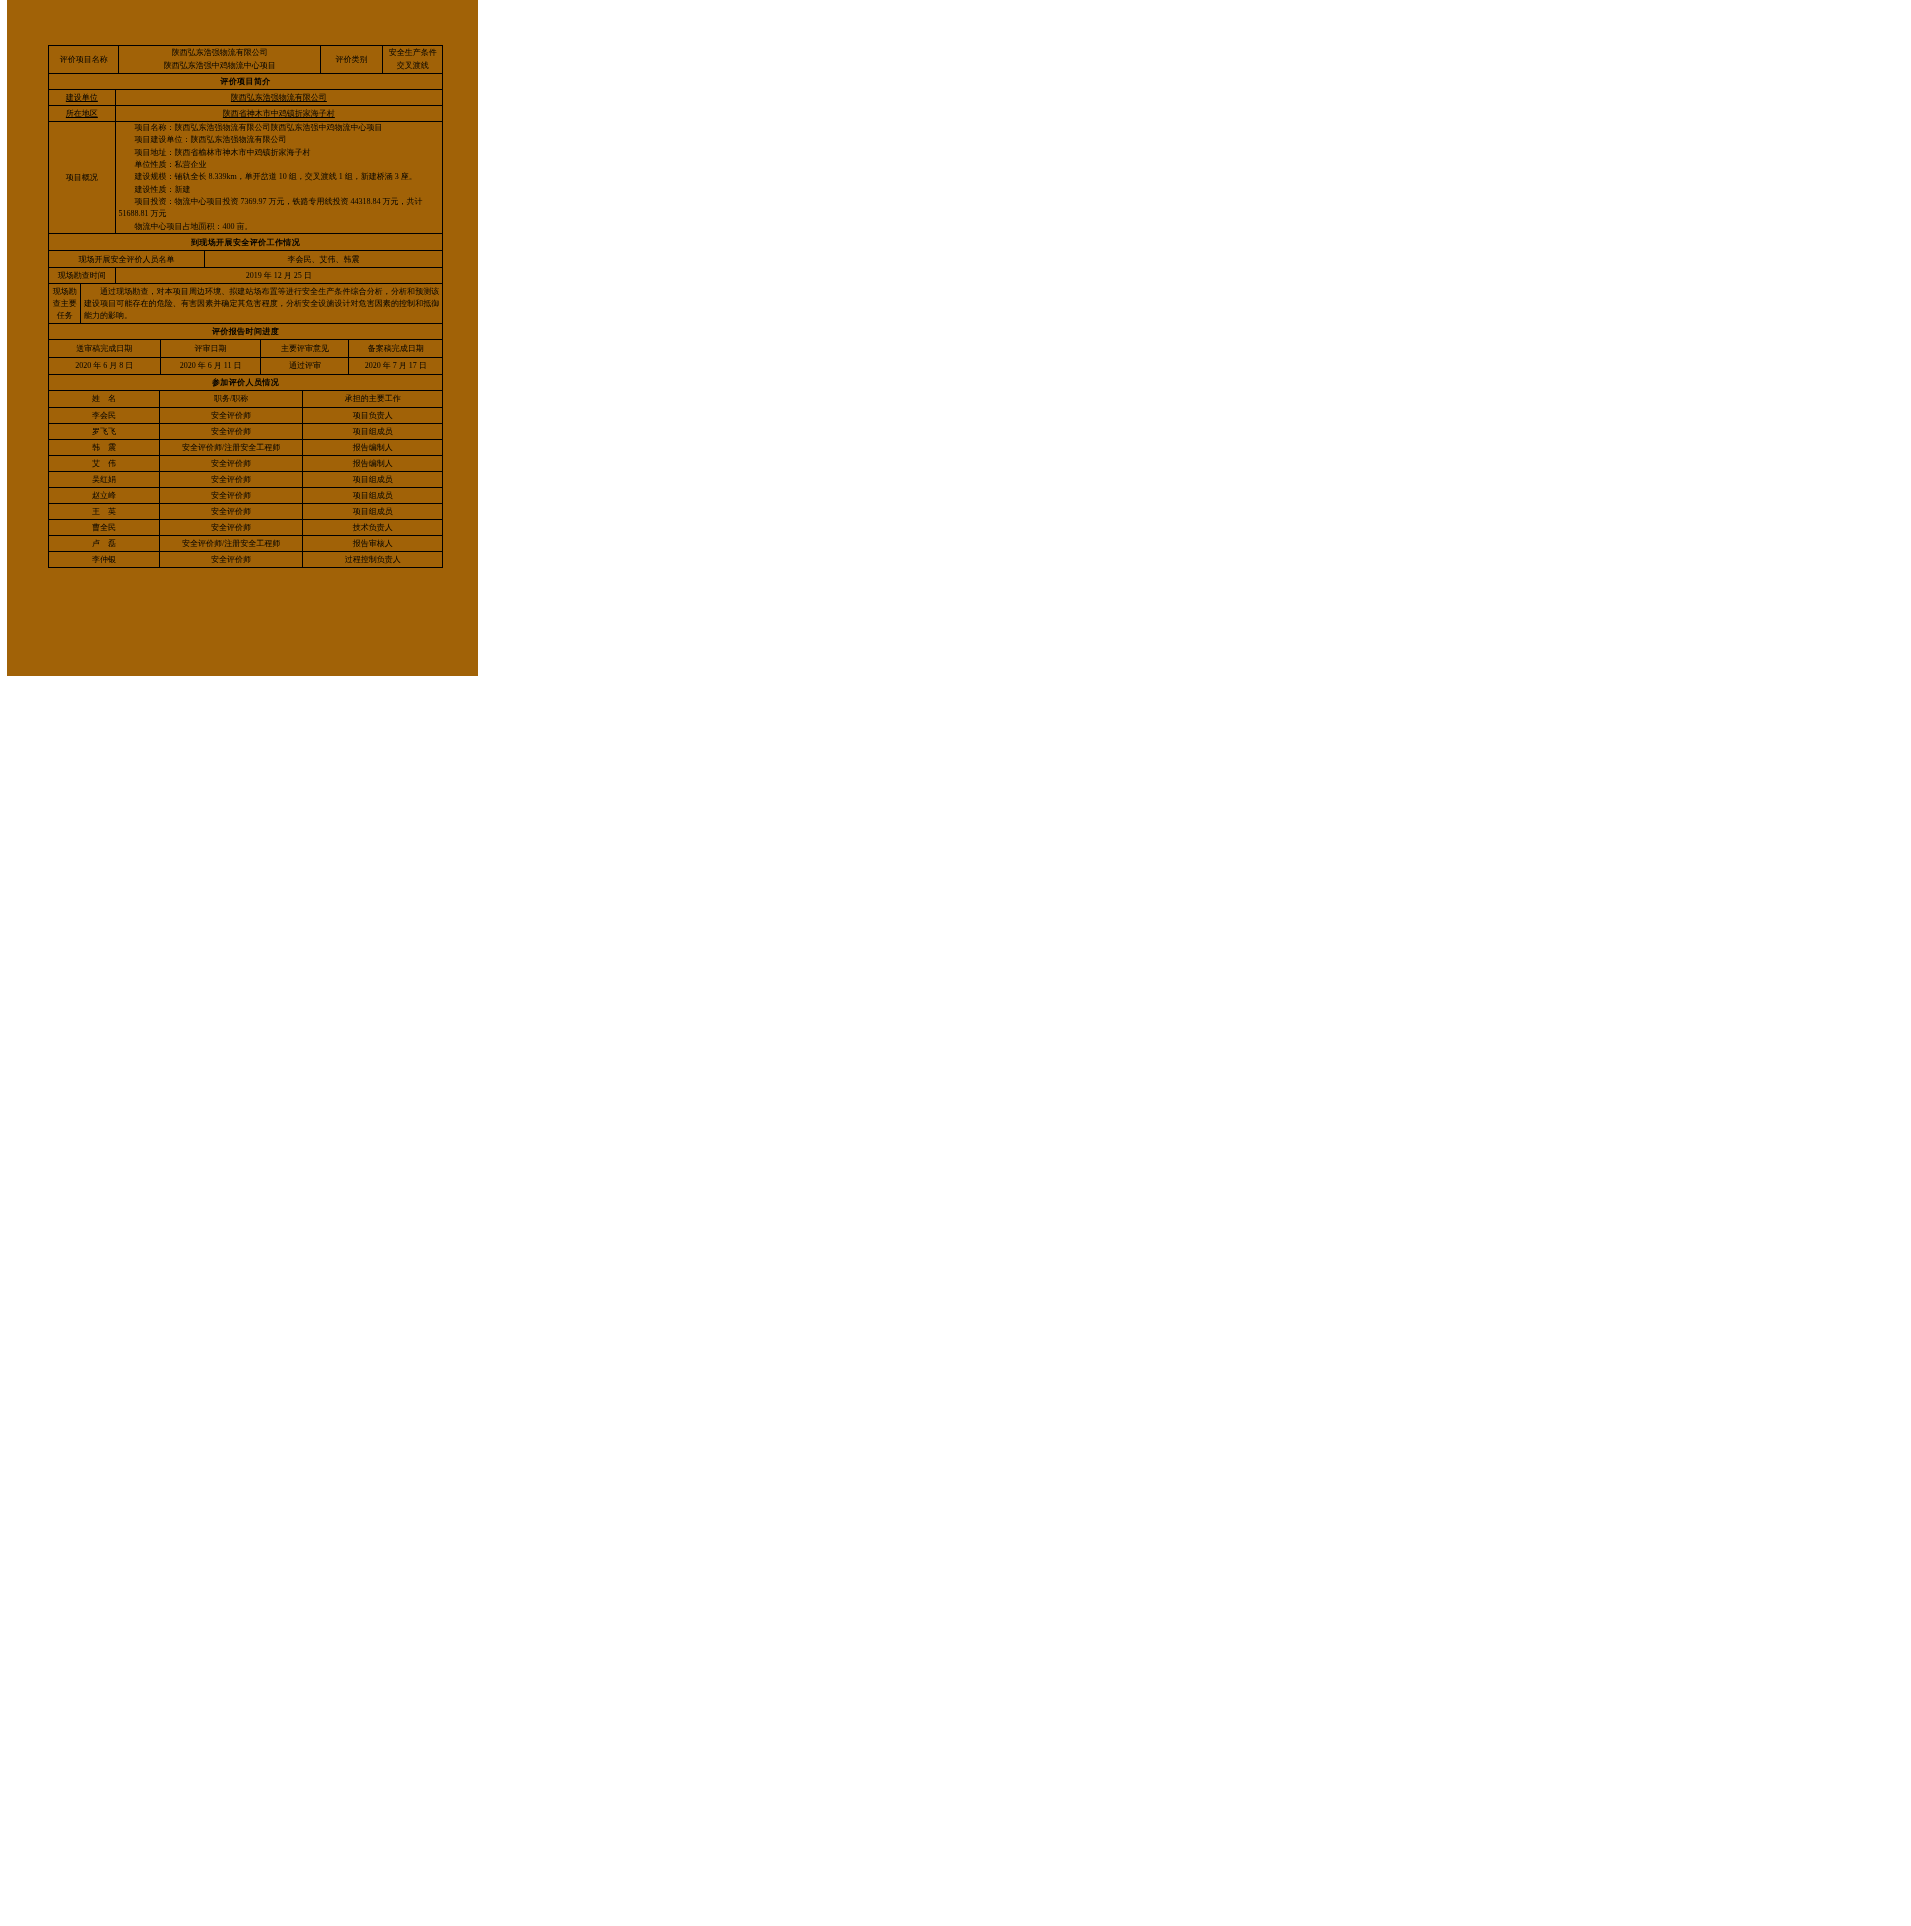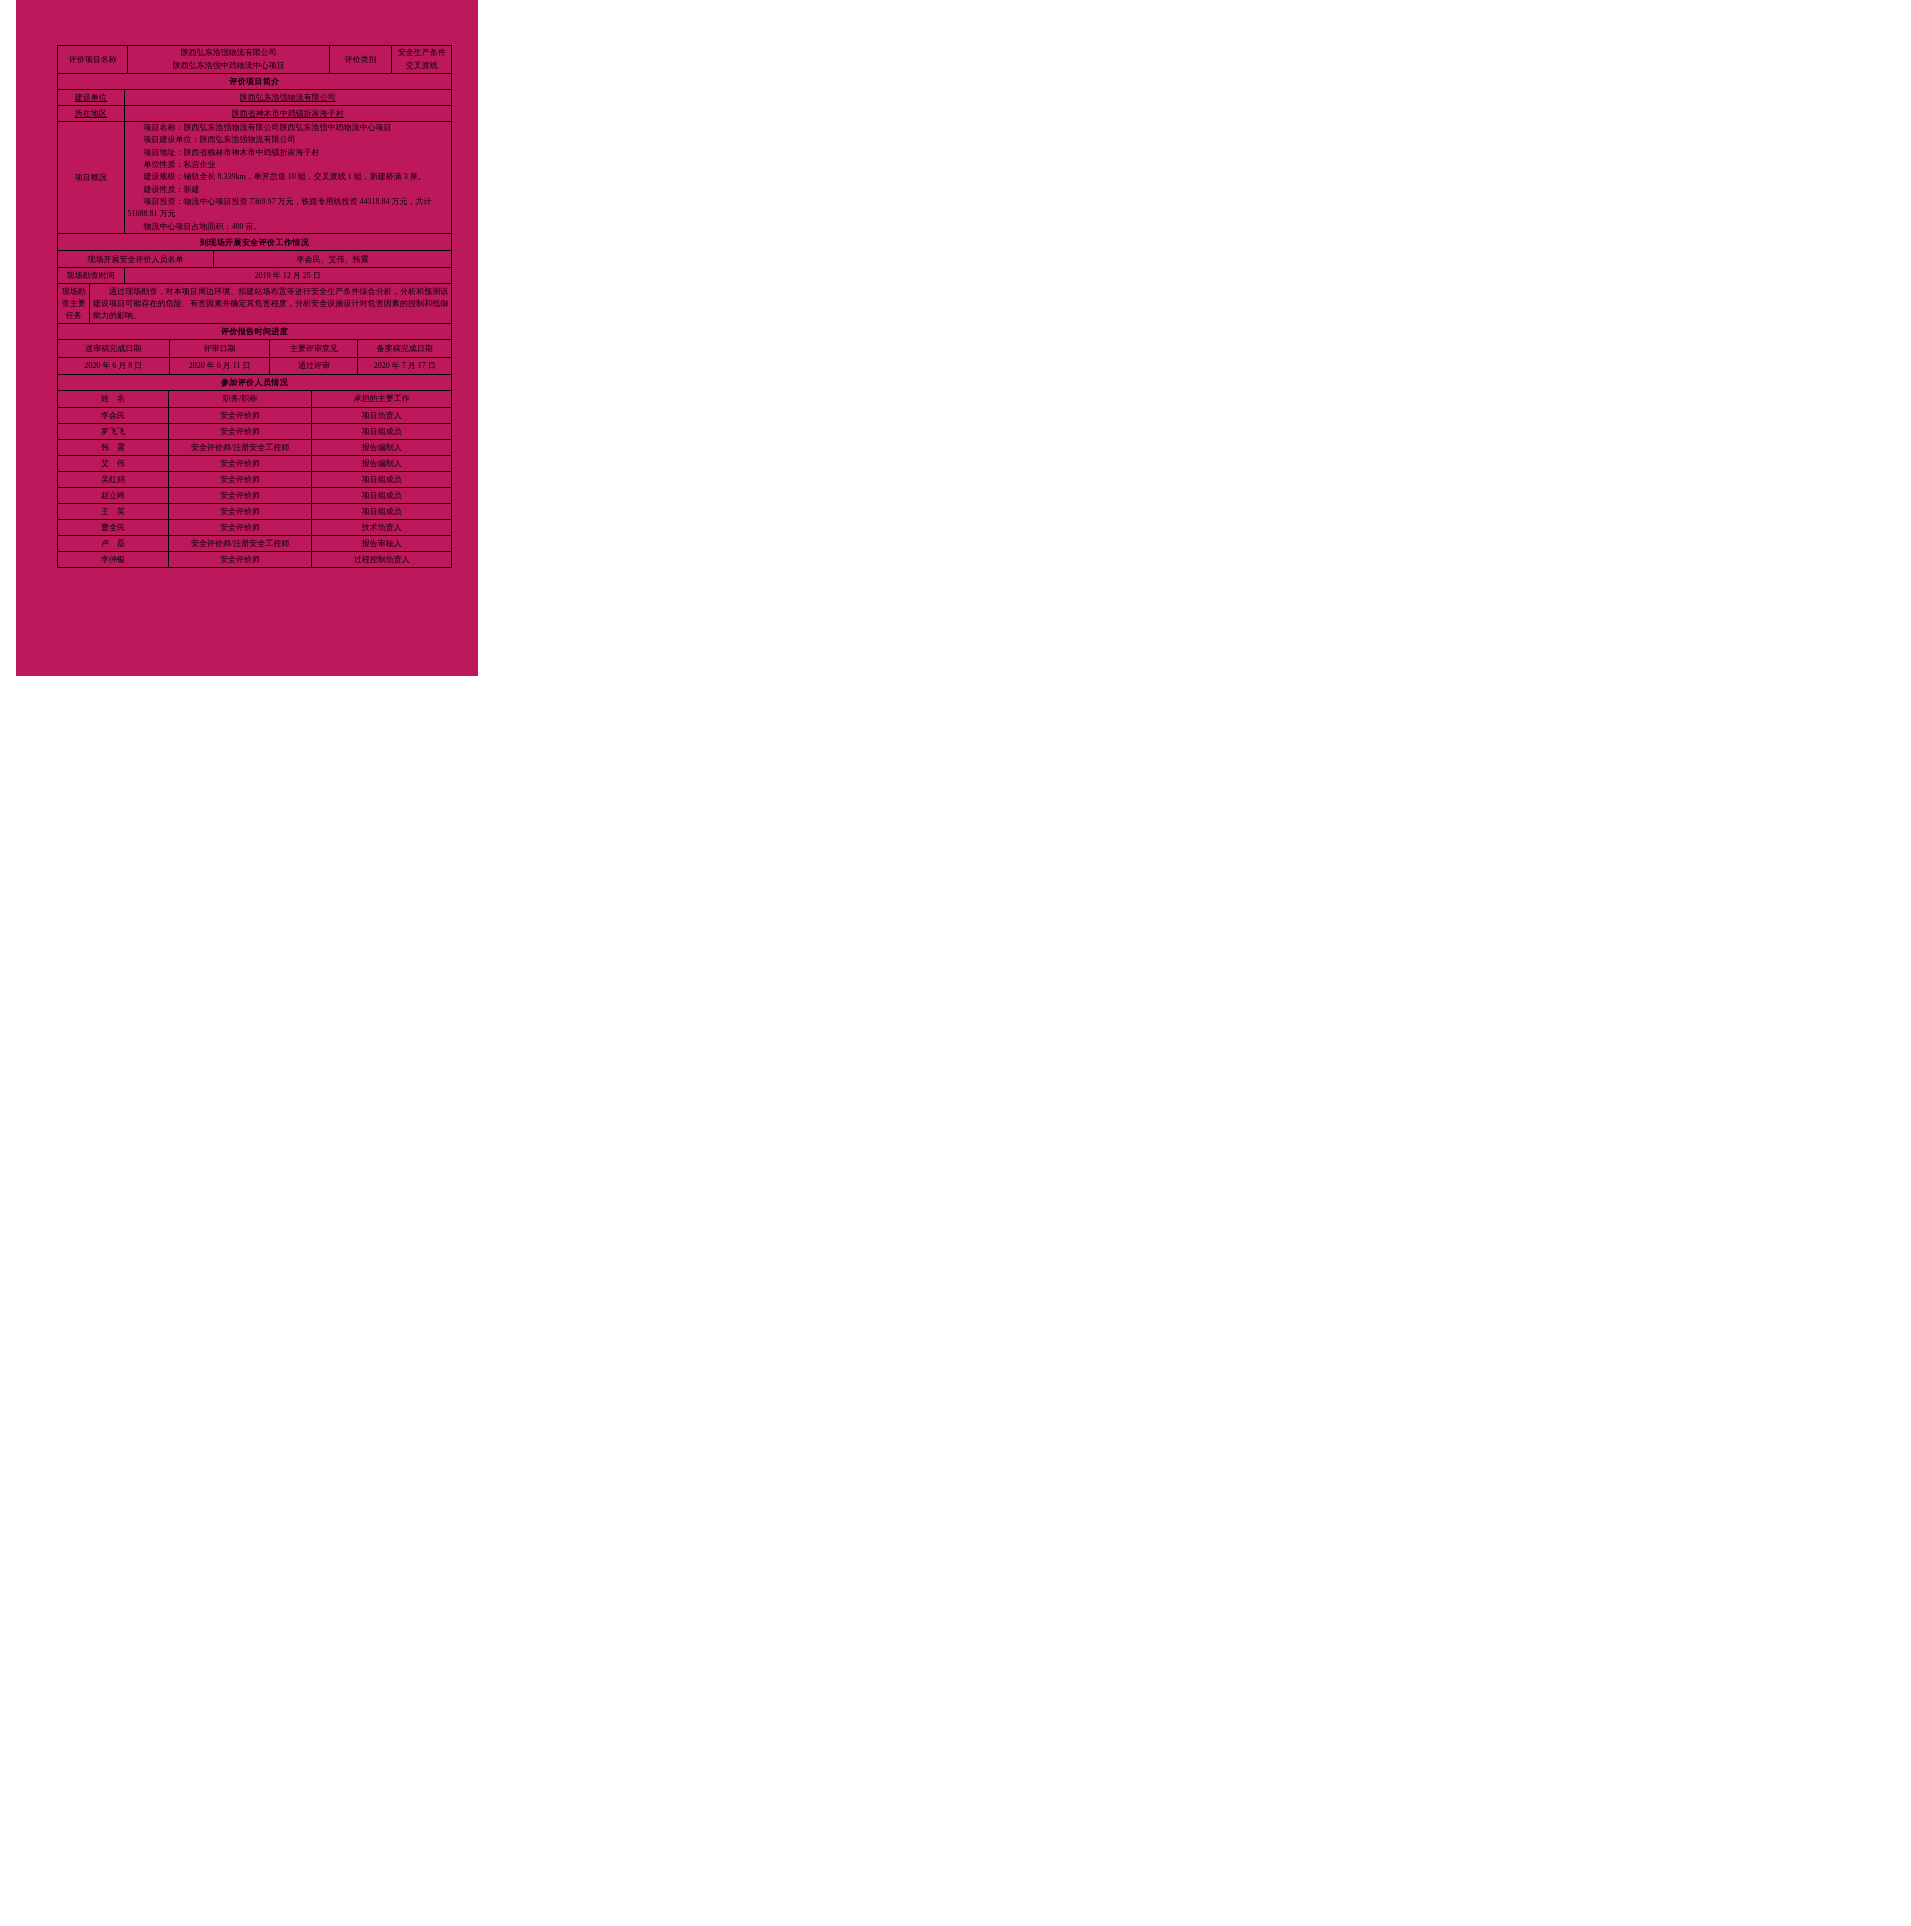--- a/index.html
+++ b/index.html
@@ -3,21 +3,21 @@
 <meta charset="utf-8">
 <style>
   * { margin: 0; padding: 0; box-sizing: border-box; }
   html, body { background: #ffffff; }
   body {
     width: 478px; height: 676px;
     font-family: "Liberation Serif", "DejaVu Serif", serif;
     color: #000000;
     position: relative;
   }
-  .page { position: absolute; left: 16px; top: 0; width: 478px; height: 676px; background: #be185d; }
+  .page { position: absolute; left: 7px; top: 0; width: 478px; height: 676px; background: #a16207; }
   .tbl {
     position: absolute; left: 41px; top: 45px; width: 395px;
     border-left: 0.4px solid #000; border-right: 0.4px solid #000;
     border-top: 1.5px solid #000; border-bottom: 1.5px solid #000;
     font-size: 8px;
   }
   .row { display: flex; border-top: 1.2px solid #000; width: 100%; }
   .row:first-child { border-top: none; }
   .cell {
     display: flex; flex-direction: column; align-items: center; justify-content: center;

